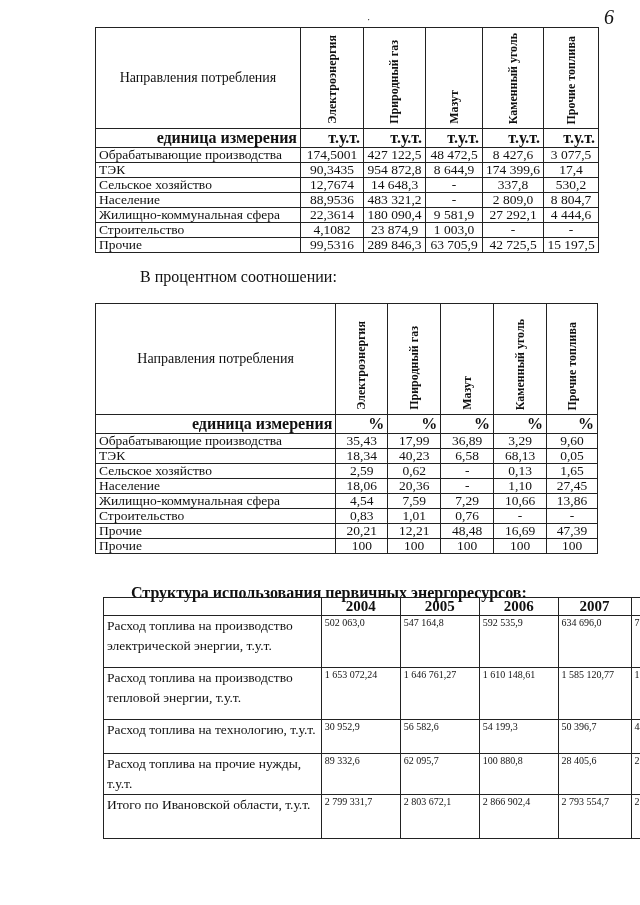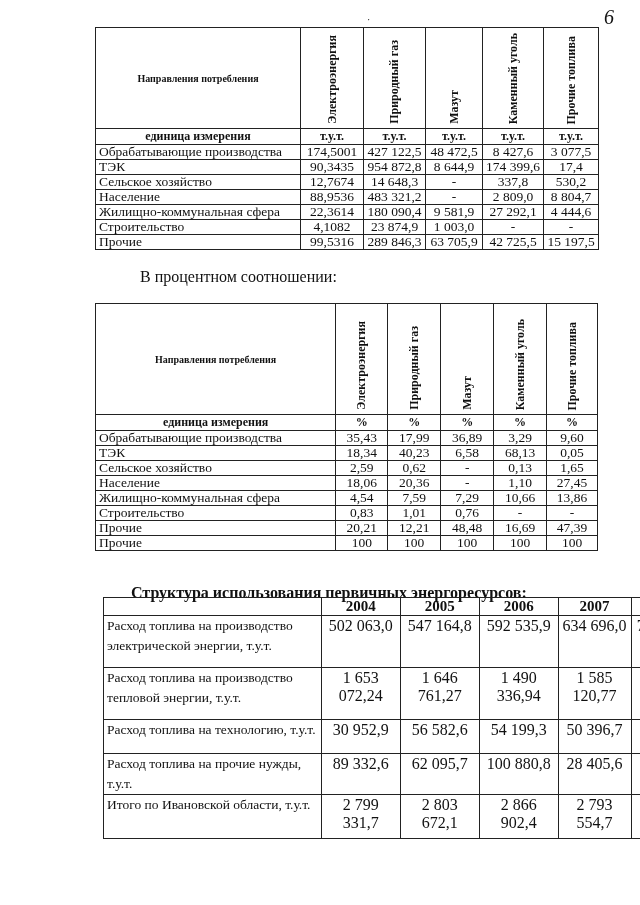--- a/index.html
+++ b/index.html
@@ -5,36 +5,36 @@
   html, body { margin:0; padding:0; background:#ffffff; }
   body { width:640px; height:905px; position:relative; overflow:hidden;
          font-family:"Liberation Serif", "DejaVu Serif", serif; color:#111; }
   .page-num { position:absolute; left:604px; top:6px; font-size:20px; font-style:italic; }
   .dot { position:absolute; left:367px; top:14px; font-size:10px; }
   table { border-collapse:collapse; position:absolute; table-layout:fixed; }
   td, th { border:1px solid #222; padding:0 3px; font-weight:normal; }
   
   #t1 { left:95px; top:27px; width:503px; }
   #t2 { left:95px; top:303px; width:503px; }
-  .hdr-dir { height:100px; font-weight:bold; font-size:10px; text-align:center; vertical-align:middle; }
+  .hdr-dir { height:100px; font-weight:normal; font-size:14px; text-align:center; vertical-align:middle; }
   .vert { height:100px; vertical-align:bottom; padding:0; position:relative; }
   .vert span { display:block; writing-mode:vertical-rl; transform:rotate(180deg);
                font-weight:bold; font-size:12px; margin:4px auto; white-space:nowrap; }
-  .unit-row td { font-weight:bold; font-size:12px; text-align:center; height:14px; }
+  .unit-row td { font-weight:bold; font-size:16px; text-align:right; height:14px; }
   .drow td { font-size:13.5px; height:14px; line-height:14px; }
   .drow td.num { text-align:center; }
   #t2 .hdr-dir, #t2 .vert { height:110px; }
   .caption { position:absolute; font-size:16px; }
   #cap2 { left:140px; top:268px; }
   #cap3 { left:131px; top:584px;font-weight:bold; }
   
   #t3 { left:103px; top:597px; width:604px; }
   #t3 th { font-weight:bold; font-size:15px; text-align:center; height:17px; }
   #t3 td.lbl { font-size:13.5px; line-height:20px; vertical-align:top; }
-  #t3 td.val { font-size:16px; text-align:center; vertical-align:top; padding-top:1px;margin-left:12px; }
+  #t3 td.val { font-size:10px; vertical-align:top; padding-top:1px;margin-left:12px; }
 </style>
 </head>
 <body>
 
 <div class="page-num">6</div>
 <div class="dot">·</div>
 
 <table id="t1">
   <colgroup>
       <col style="width:205px">
@@ -260,21 +260,21 @@
         <td class="val">502 063,0</td>
         <td class="val">547 164,8</td>
         <td class="val">592 535,9</td>
         <td class="val">634 696,0</td>
         <td class="val">734 198,0</td>
       </tr>
       <tr style="height:52px">
         <td class="lbl">Расход топлива на производство тепловой энергии,  т.у.т.</td>
         <td class="val">1 653 072,24</td>
         <td class="val">1 646 761,27</td>
-        <td class="val">1 490 336,94</td>
+        <td class="val">1 610 148,61</td>
         <td class="val">1 585 120,77</td>
         <td class="val">1 347 946,42</td>
       </tr>
       <tr style="height:34px">
         <td class="lbl">Расход топлива на технологию, т.у.т.</td>
         <td class="val">30 952,9</td>
         <td class="val">56 582,6</td>
         <td class="val">54 199,3</td>
         <td class="val">50 396,7</td>
         <td class="val">44 425,8</td>

